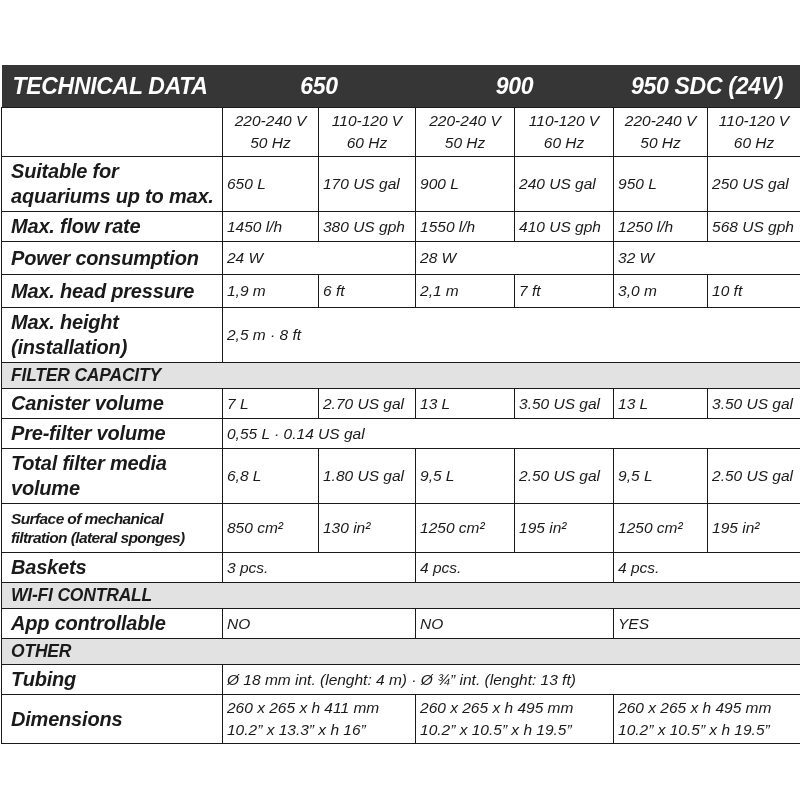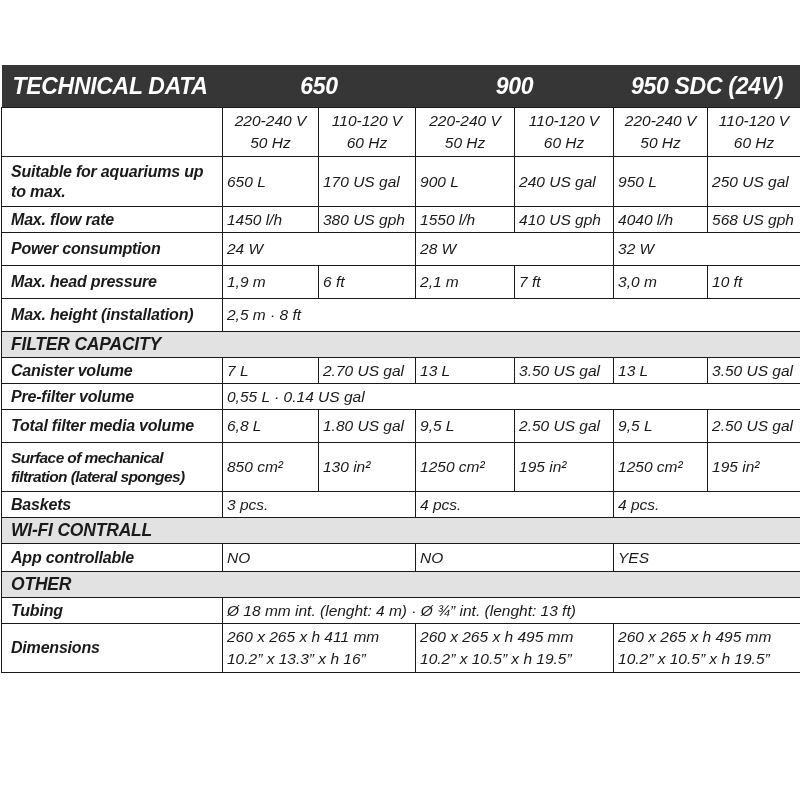--- a/index.html
+++ b/index.html
@@ -25,21 +25,21 @@
   }
   th.title { font-size:23px; text-align:left; padding-left:11px; }
   th.model { font-size:23px; text-align:center; border-left:2px solid #b5b5b5; }
 
   
   td {
     border:1.5px solid #1a1a1a; vertical-align:middle;
     background:#ffffff; padding:2px 4px;
   }
   td.lbl {
-    text-align:left; font-weight:bold; font-size:16px;
+    text-align:left; font-weight:bold; font-size:20px;
     letter-spacing:-0.2px; padding-left:9px; padding-right:4px; line-height:1.25;
   }
   td.lbl.long { font-size:15.5px; letter-spacing:-0.6px; }
   td.val { font-size:15.5px; }
   td.vh  { text-align:center; font-size:15.5px; }
   .ln { display:block; line-height:22px; }
 
   tr.section td {
     background:#e2e2e2; font-weight:bold; font-size:17.5px;
     text-align:left; padding-left:9px; letter-spacing:-0.2px;
@@ -107,21 +107,21 @@
     <td class="val">950 L</td>
     <td class="val">250 US gal</td>
   </tr>
 
   <tr class="h29">
     <td class="lbl">Max. flow rate</td>
     <td class="val">1450 l/h</td>
     <td class="val">380 US gph</td>
     <td class="val">1550 l/h</td>
     <td class="val">410 US gph</td>
-    <td class="val">4040 l/h</td>
+    <td class="val">1250 l/h</td>
     <td class="val">568 US gph</td>
   </tr>
 
   <tr class="h30">
     <td class="lbl">Power consumption</td>
     <td class="val" colspan="2">24 W</td>
     <td class="val" colspan="2">28 W</td>
     <td class="val" colspan="2">32 W</td>
   </tr>
 

